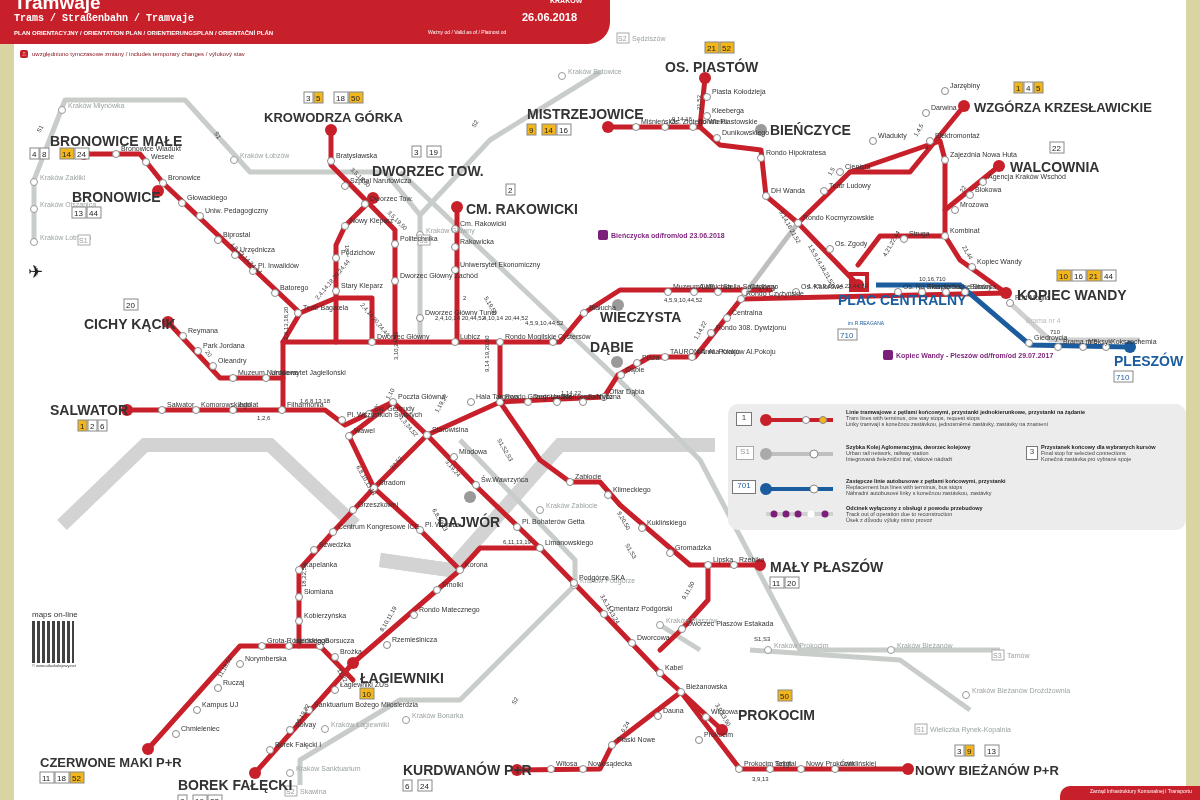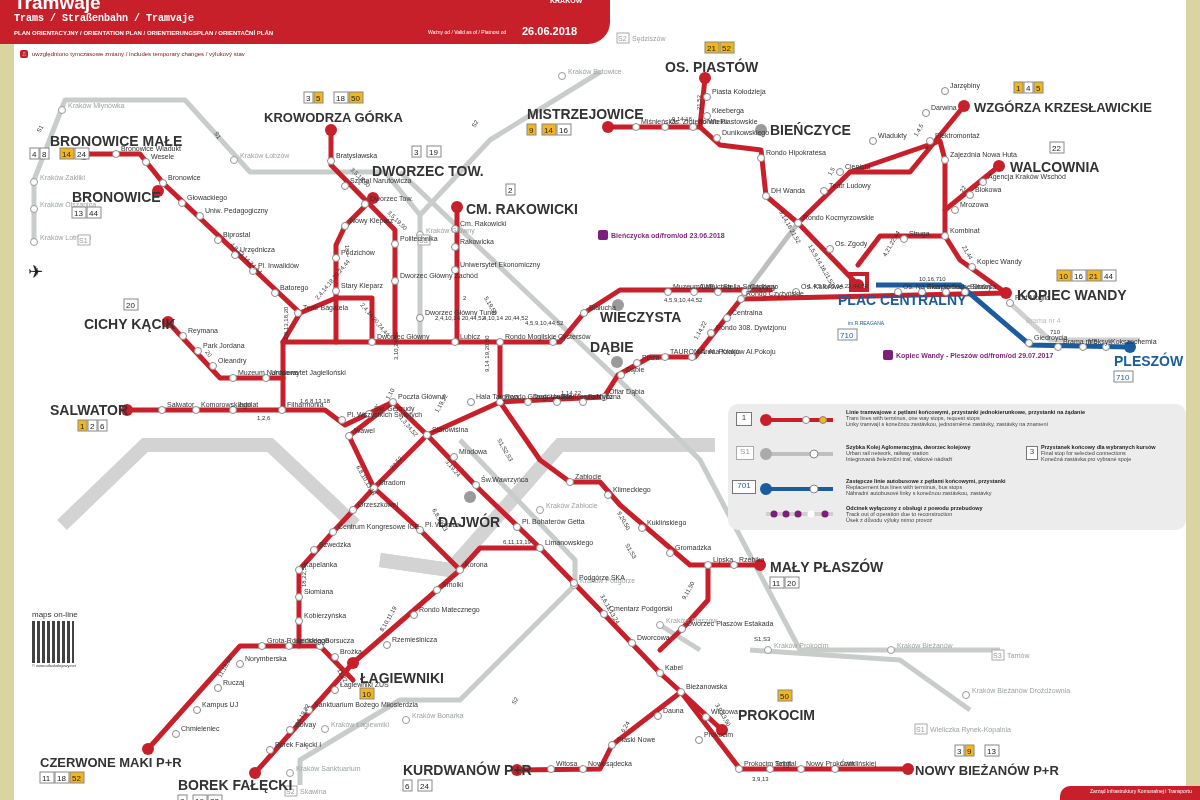--- a/index.html
+++ b/index.html
@@ -3,21 +3,21 @@
 <meta charset="utf-8">
 <style>
   html,body{margin:0;padding:0;}
   body{width:1200px;height:800px;overflow:hidden;background:#fff;font-family:"Liberation Sans",sans-serif;position:relative;}
   #map{position:absolute;left:0;top:0;}
   .hdr{position:absolute;left:0;top:0;width:610px;height:44px;background:#c8202a;border-bottom-right-radius:22px;color:#fff;text-align:right;}
   .hdr .t1{position:absolute;left:14px;top:-8px;font-size:19px;font-weight:bold;}
   .hdr .t2{position:absolute;left:14px;top:13px;font-size:10px;font-weight:bold;font-family:Liberation Mono, monospace;}
   .hdr .t3{position:absolute;left:14px;top:30px;font-size:6px;font-weight:bold;}
   .hdr .valid{position:absolute;left:428px;top:29px;font-size:5px;}
-  .hdr .date{position:absolute;left:522px;top:25px;font-size:11px;font-weight:bold;}
+  .hdr .date{position:absolute;left:522px;top:11px;font-size:11px;font-weight:bold;}
   .hdr .brand{position:absolute;left:550px;top:-3px;font-size:7px;font-weight:bold;}
   .sidebar{position:absolute;left:0;top:44px;width:14px;height:756px;background:#d9d4a1;}
   .sidebar-r{position:absolute;right:0;top:0;width:14px;height:800px;background:#d9d4a1;}
   .temp{position:absolute;left:20px;top:50px;font-size:6px;color:#8a1a22;display:flex;align-items:center;gap:4px;}
   .temp .ico{width:8px;height:8px;background:#c8202a;border-radius:2px;color:#fff;font-size:6px;text-align:center;line-height:8px;}
   .legend{position:absolute;left:728px;top:404px;width:458px;height:126px;background:#ececec;border-radius:10px;font-size:5.5px;color:#444;}
   .legend .row{position:absolute;left:118px;}
   .legend b{color:#222;}
   .lg-box{position:absolute;border:1px solid #777;background:#fff;font-size:8px;text-align:center;}
   .qr{position:absolute;left:32px;top:610px;width:44px;height:64px;}

